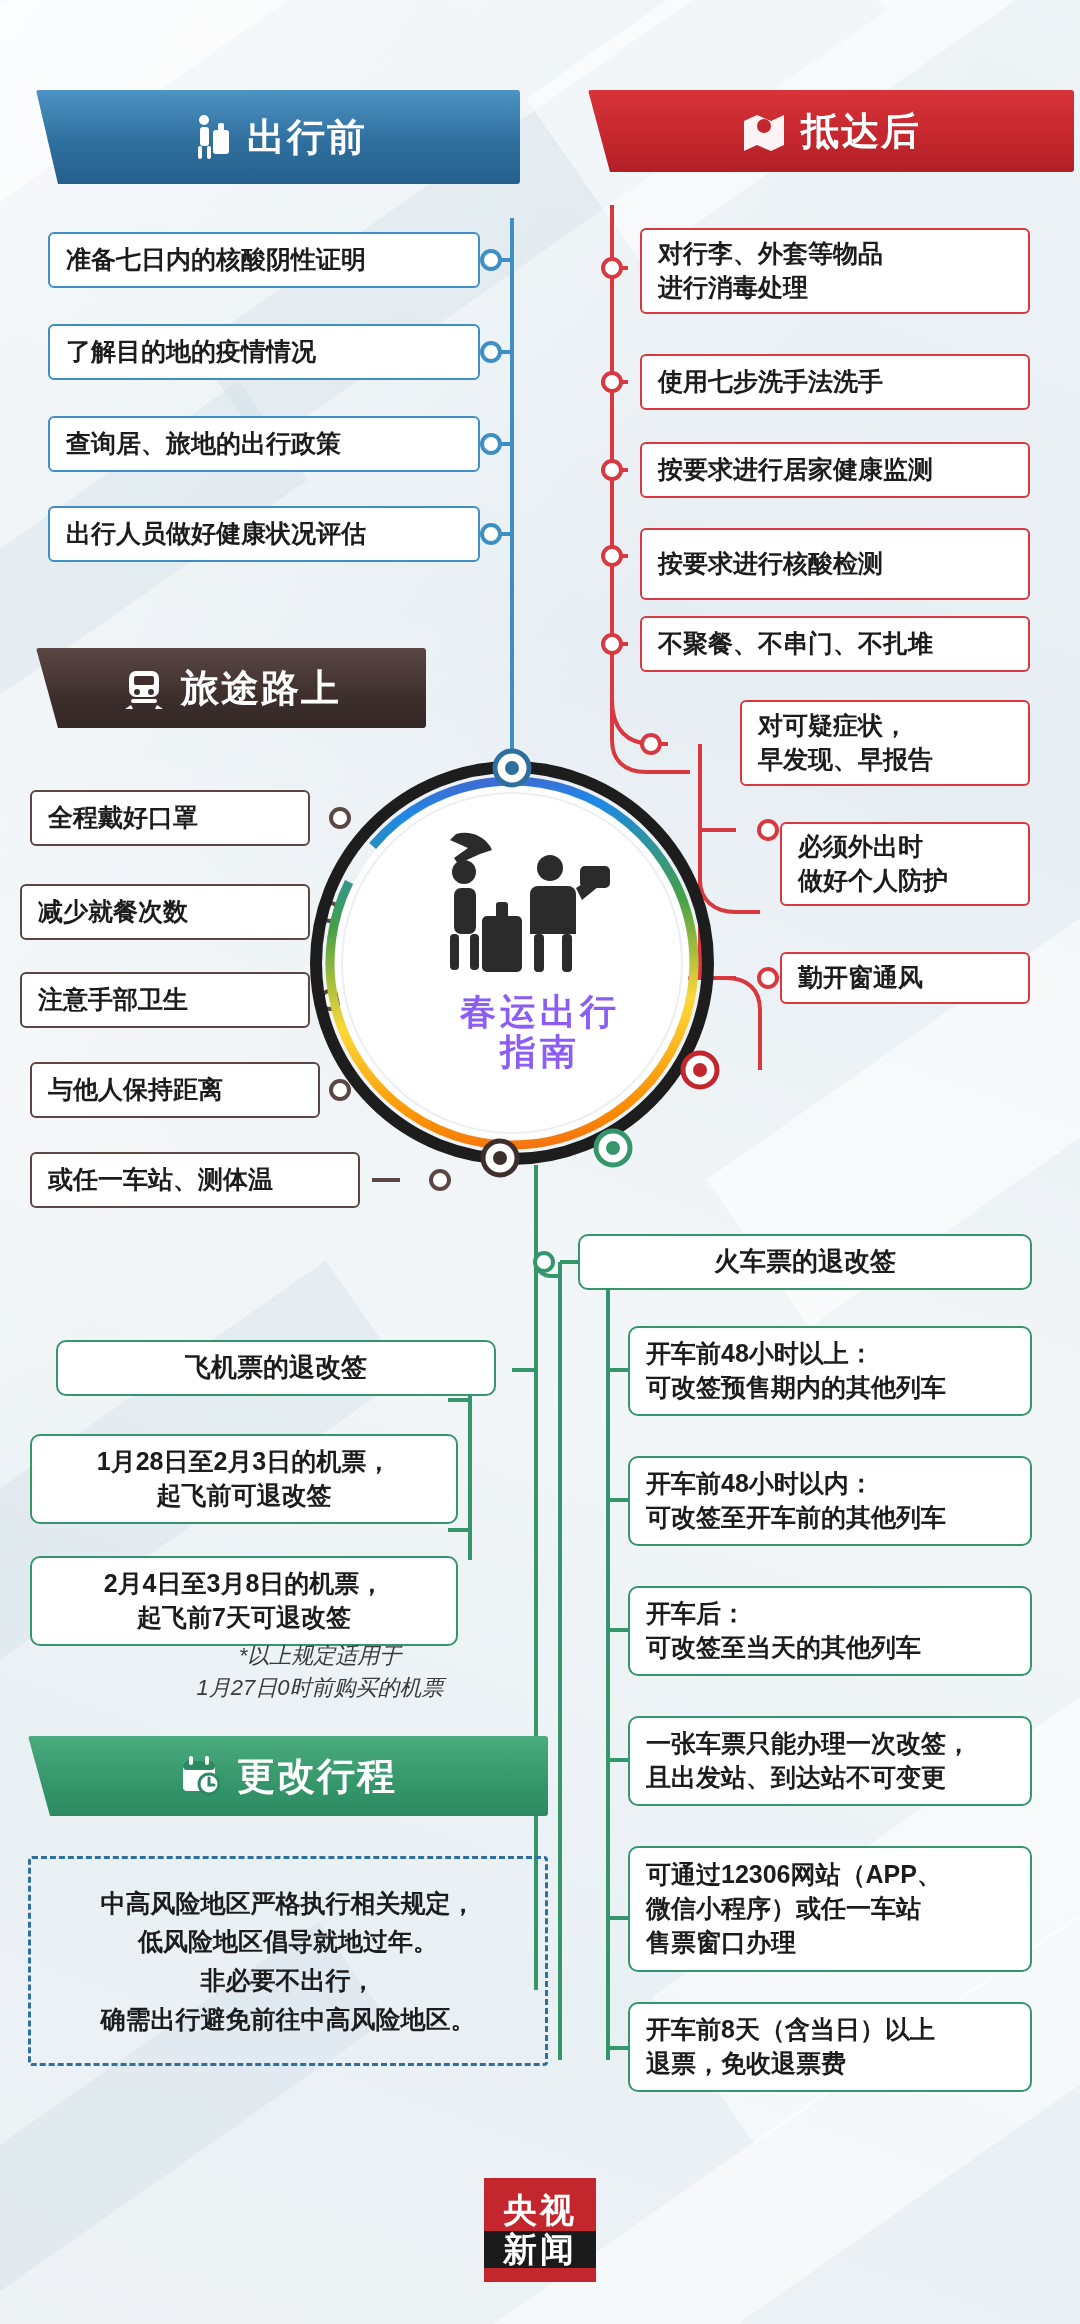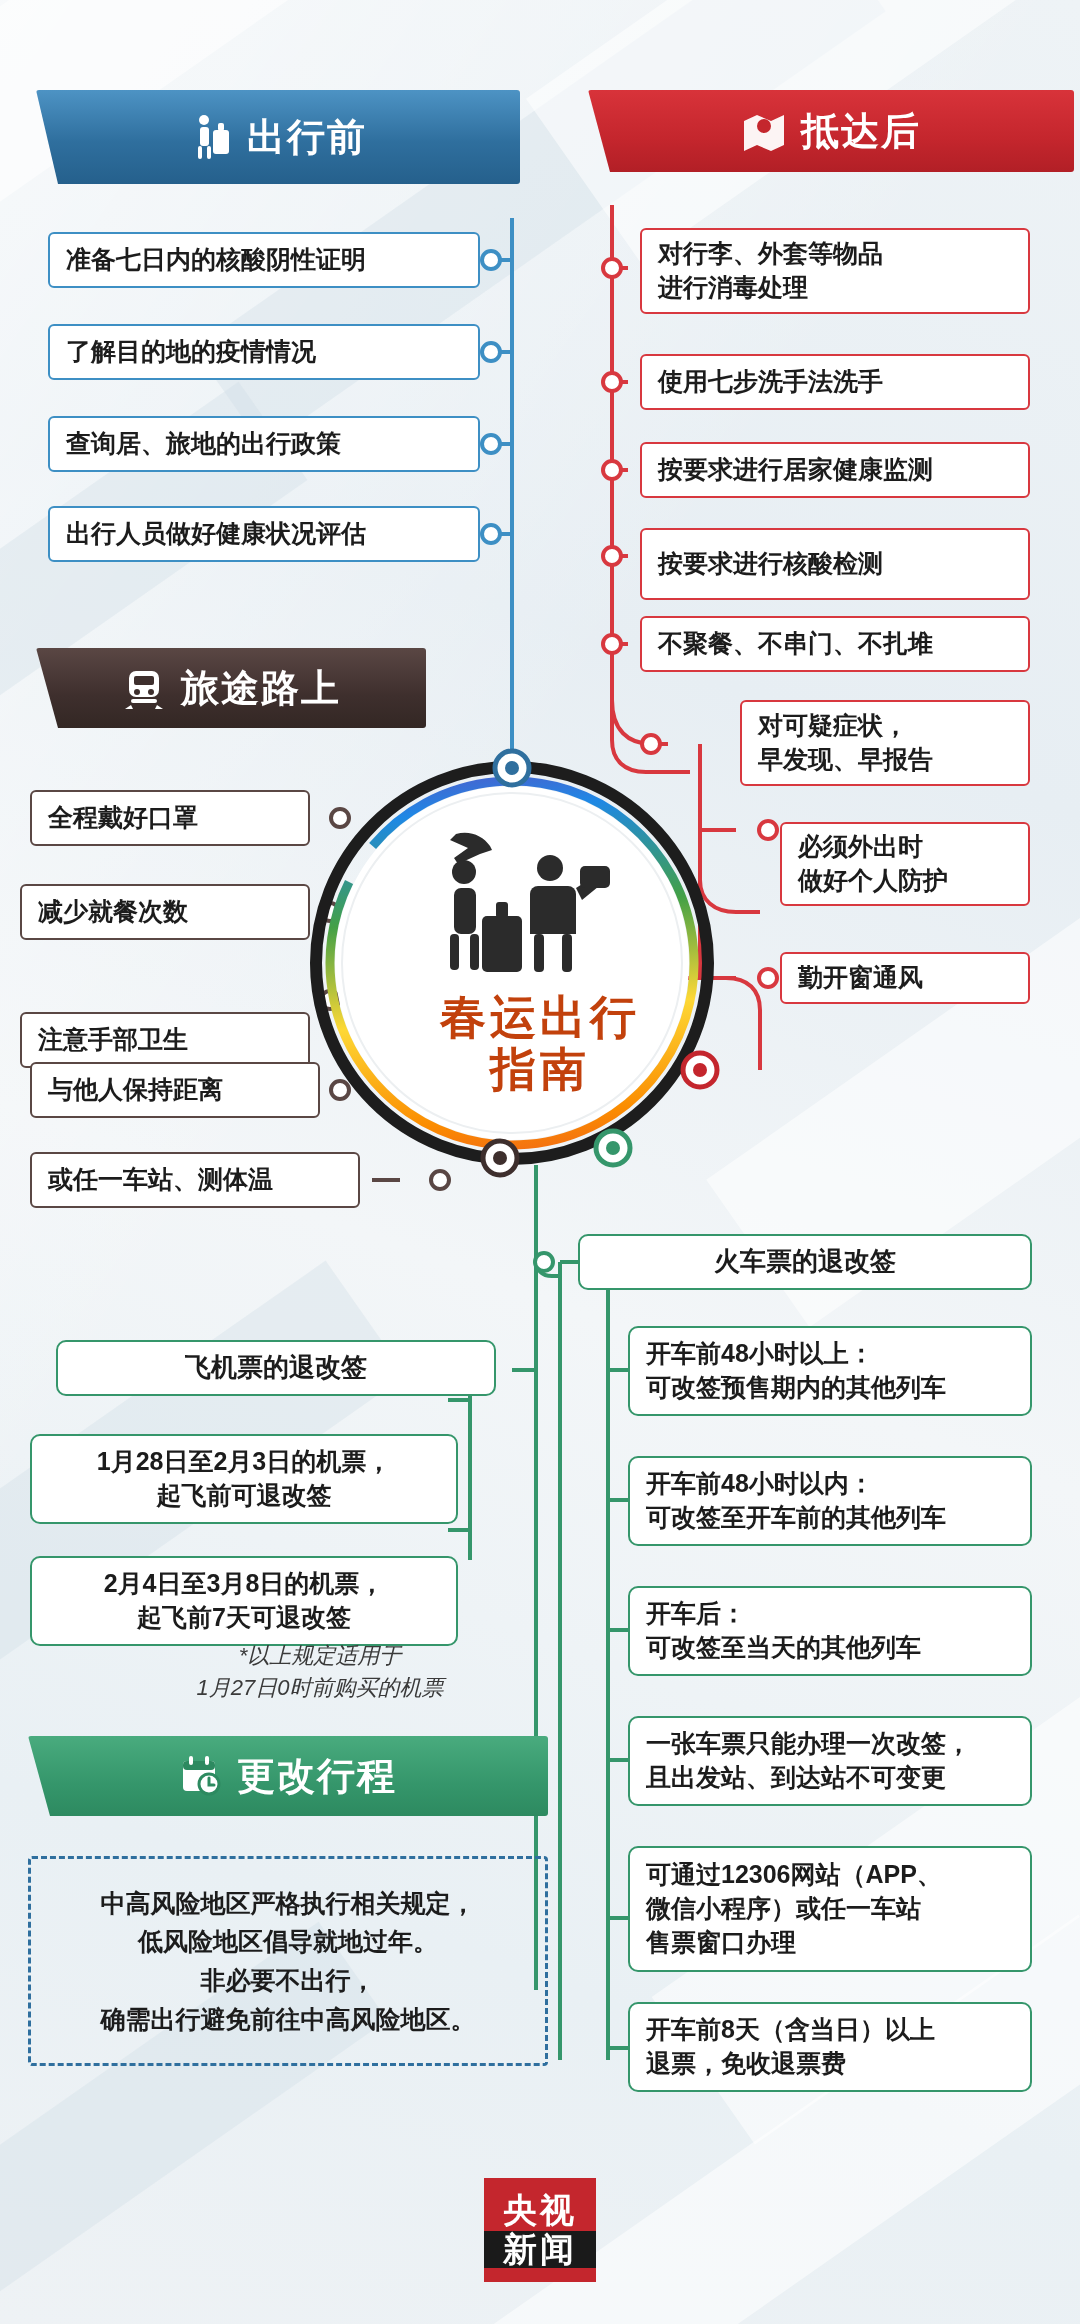--- a/index.html
+++ b/index.html
@@ -54,22 +54,22 @@
   .box.red   { border-color:#d8383f; }
   .box.brown { border-color:#5a4744; }
   .box.green { border-color:#35966b;border-radius:10px; }
   .box.center-txt { justify-content:center; text-align:center; }
   .box span { display:block; }
 
   
   .center-wrap { position:absolute; left:340px; top:760px; width:400px; height:400px; }
   .center-title {
     position:absolute; left:0; right:0; top:232px; text-align:center;
-    font-family:"Liberation Serif", serif; font-weight:bold; color:#c2410c;
-    font-size:46px; line-height:1.12; letter-spacing:4px;
+    font-family:"Liberation Serif", serif; font-weight:bold; color:#8b5cf6;
+    font-size:36px; line-height:1.12; letter-spacing:4px;
   }
 
   
   .dashed {
     position:absolute; left:28px; top:1856px; width:520px; height:210px;
     border:3px dashed #2f6f9e; border-radius:4px;
     display:flex; flex-direction:column; align-items:center; justify-content:center;
     font-size:25px; color:#1c1c1c; line-height:1.55; font-weight:bold;
   }
   .foot-note {
@@ -322,21 +322,21 @@
   <div class="box red" style="left:780px;top:952px;width:250px;height:52px;">
       <span>勤开窗通风</span>
     </div>
 
   <div class="box brown" style="left:30px;top:790px;width:280px;height:56px;">
       <span>全程戴好口罩</span>
     </div>
   <div class="box brown" style="left:20px;top:884px;width:290px;height:56px;">
       <span>减少就餐次数</span>
     </div>
-  <div class="box brown" style="left:20px;top:972px;width:290px;height:56px;margin-top:40px;">
+  <div class="box brown" style="left:20px;top:972px;width:290px;height:56px;">
       <span>注意手部卫生</span>
     </div>
   <div class="box brown" style="left:30px;top:1062px;width:290px;height:56px;">
       <span>与他人保持距离</span>
     </div>
   <div class="box brown" style="left:30px;top:1152px;width:330px;height:56px;">
       <span>或任一车站、测体温</span>
     </div>
 
   <div class="center-wrap">

